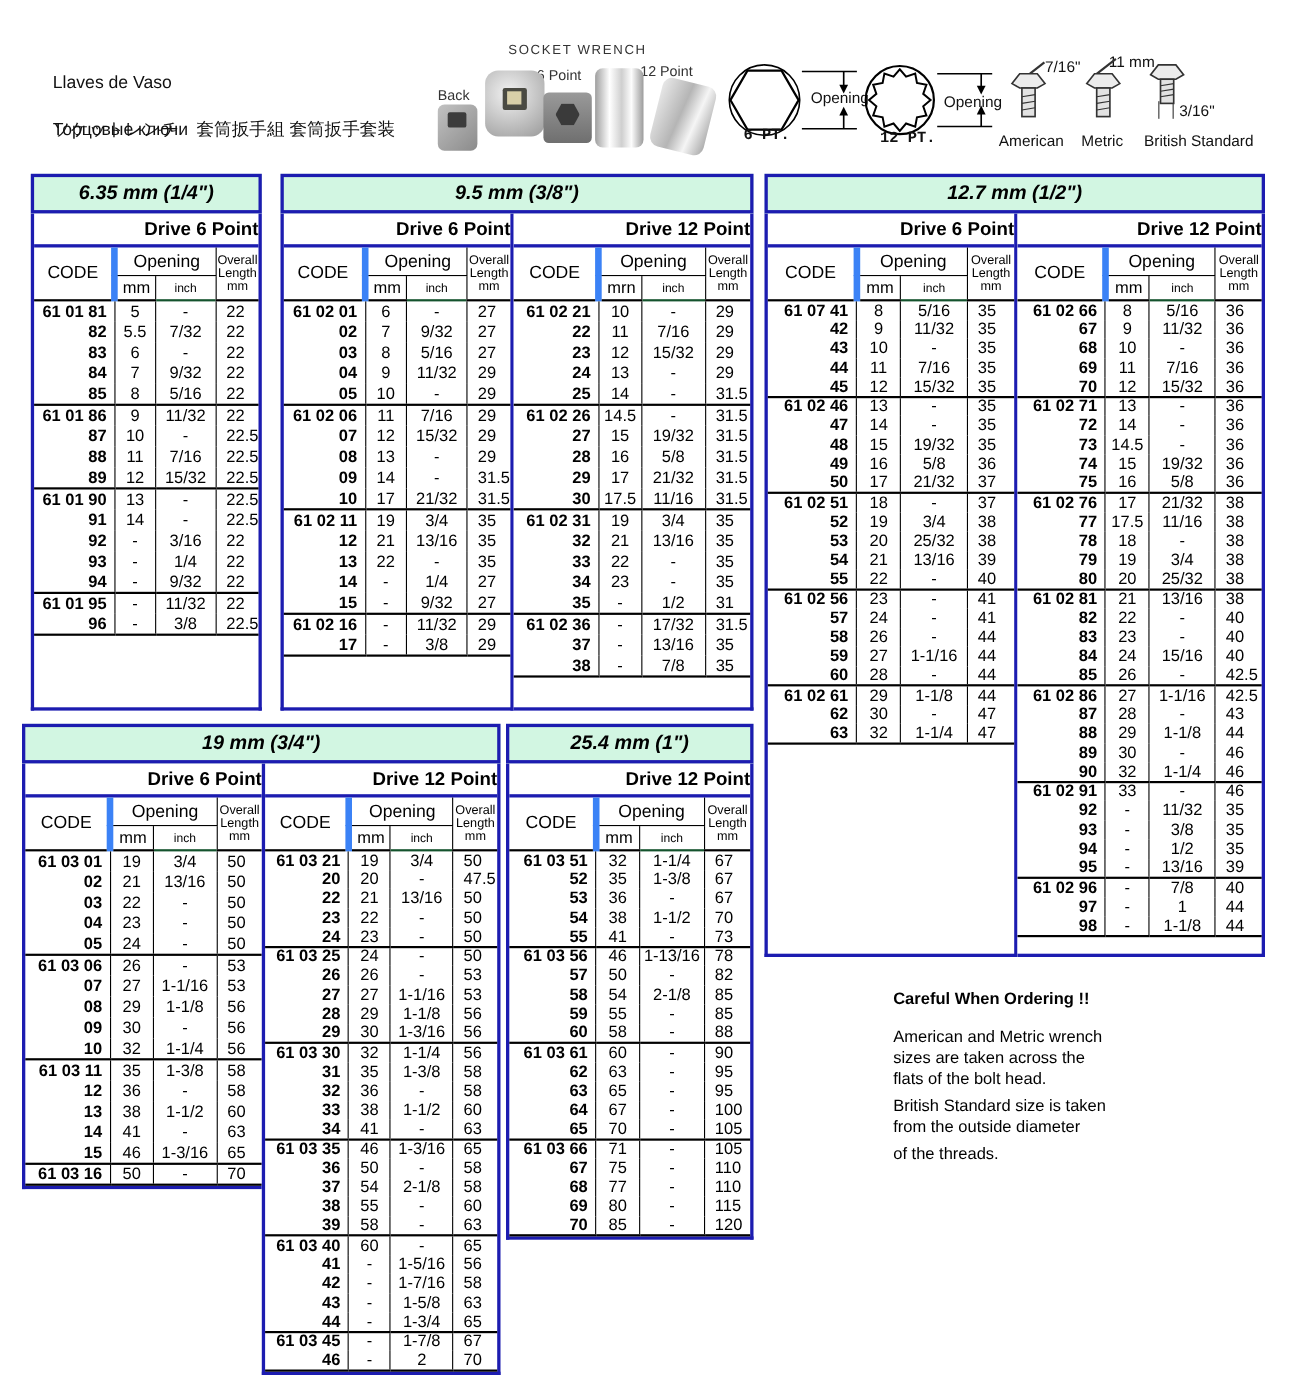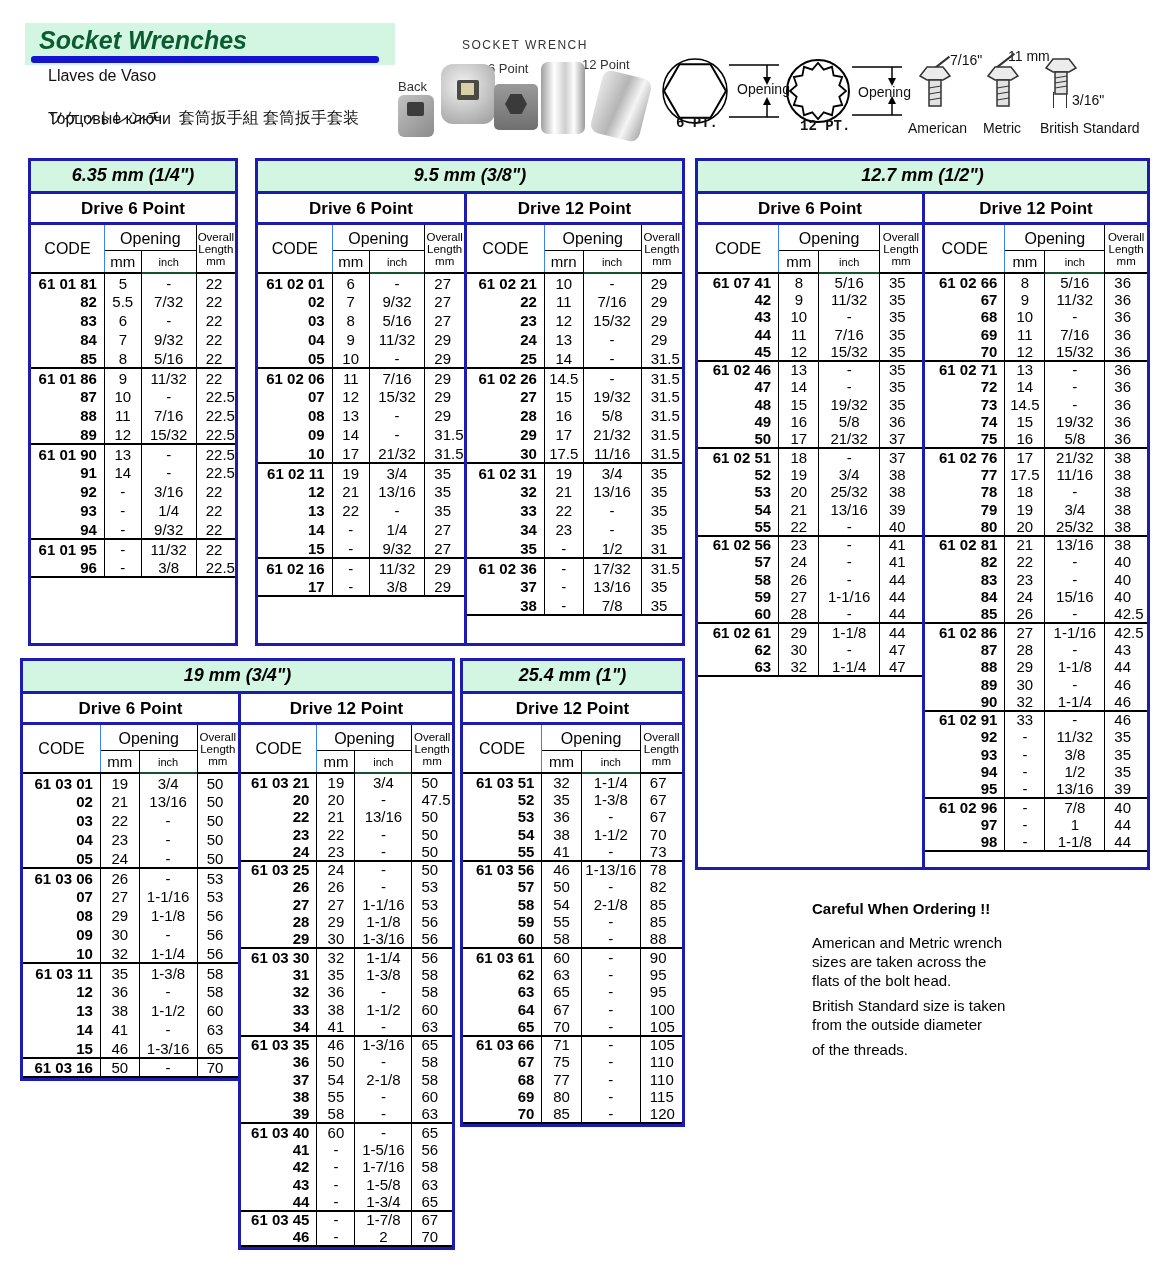--- a/index.html
+++ b/index.html
@@ -44,24 +44,24 @@
   
   #watermark{position:absolute;left:348px;top:640px;width:500px;font-family:"DejaVu Serif",serif;
     font-size:50px;font-weight:bold;letter-spacing:2px;color:rgba(231,166,179,0.75);z-index:50;pointer-events:none;}
 
   
   .size-title{position:absolute;height:36px;background:var(--mint);border:3px solid var(--blue);
     text-align:center;font-weight:bold;font-style:italic;font-size:18px;line-height:29px;z-index:2;}
   .sub{position:absolute;background:#fff;border:3px solid var(--blue);border-top:none;z-index:1;}
   .sub.no-left{border-left:none;}
   .sub.no-right{border-right:none;}
-  .drive-bar{height:31px;line-height:29px;text-align:center;font-weight:bold;font-size:17px;border-bottom:3px solid var(--blue);}
+  .drive-bar{height:31px;line-height:29px;text-align:right;font-weight:bold;font-size:17px;border-bottom:3px solid var(--blue);}
   .sub table{border-collapse:collapse;width:100%;table-layout:fixed;}
   .sub th{font-weight:normal;}
-  .h-code{border-right:1px solid #3b82f6;border-bottom:2px solid #000;font-size:16px;vertical-align:middle;}
+  .h-code{border-right:6px solid #3b82f6;border-bottom:2px solid #000;font-size:16px;vertical-align:middle;}
   .h-open{border-bottom:1px solid #000;font-size:16px;padding:5px 0 2px 0;}
   .h-len{border-left:1px solid #000;border-bottom:2px solid #000;font-size:11.5px;line-height:12px;white-space:pre-line;vertical-align:middle;}
   .h-mm{border-right:1px solid #000;border-bottom:2px solid #000;font-size:15px;padding:2px 0;}
   .h-inch{border-bottom:2px solid #14532d;font-size:11px;padding:2px 0;text-align:center;}
   .sub tbody tr{height:19px;}
   .sub.dense tbody tr{height:17.5px;}
   .sub td{font-size:15px;line-height:1;}
   .c-code{font-weight:bold;text-align:right;padding-right:7px;}
   .c-mm{text-align:center;border-left:1px solid #000;}
   .c-inch{text-align:center;border-left:1px solid #000;}
@@ -72,24 +72,20 @@
   #note{position:absolute;left:812px;top:900px;width:270px;}
   #note-title{font-size:15px;font-weight:bold;margin-bottom:16px;}
   .note-line{display:block;font-size:15px;line-height:19px;}
   .note-line.gap{margin-top:6px;}
 </style>
 </head>
 <body>
 
 <div id="page">
 
-  <div id="banner">
-    <div id="banner-title">Socket Wrenches</div>
-    <div id="banner-bar"></div>
-  </div>
   <div class="subtitle" style="top:67px;">Llaves de Vaso</div>
   <div class="subtitle" style="top:88px;margin-top:20px;">ソケットレンチ　套筒扳手組  套筒扳手套装</div>
   <div class="subtitle" style="top:110px;">Торцовые ключи</div>
 
   <div id="legend-heading">SOCKET WRENCH</div>
   <div class="small-label" style="left:398px;top:79px;">Back</div>
   <div class="small-label" style="left:488px;top:61px;">6 Point</div>
   <div class="small-label" style="left:582px;top:57px;">12 Point</div>
   <div class="socket" id="socket-back">
       <div class="hole"></div>

